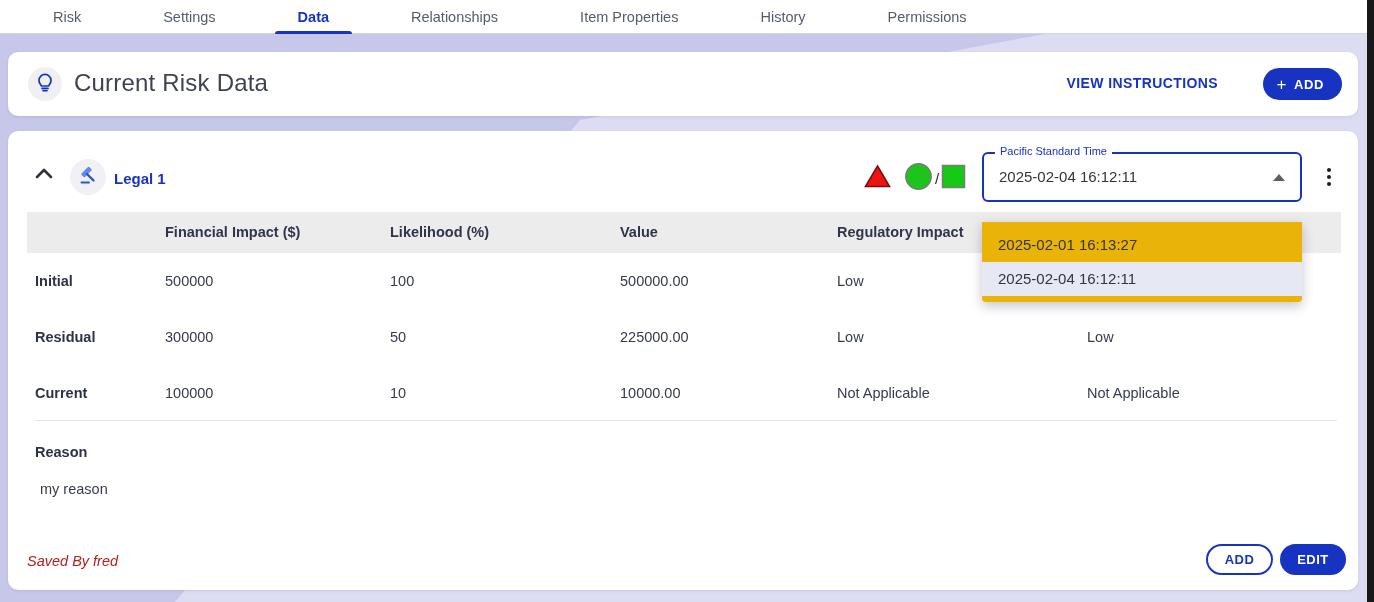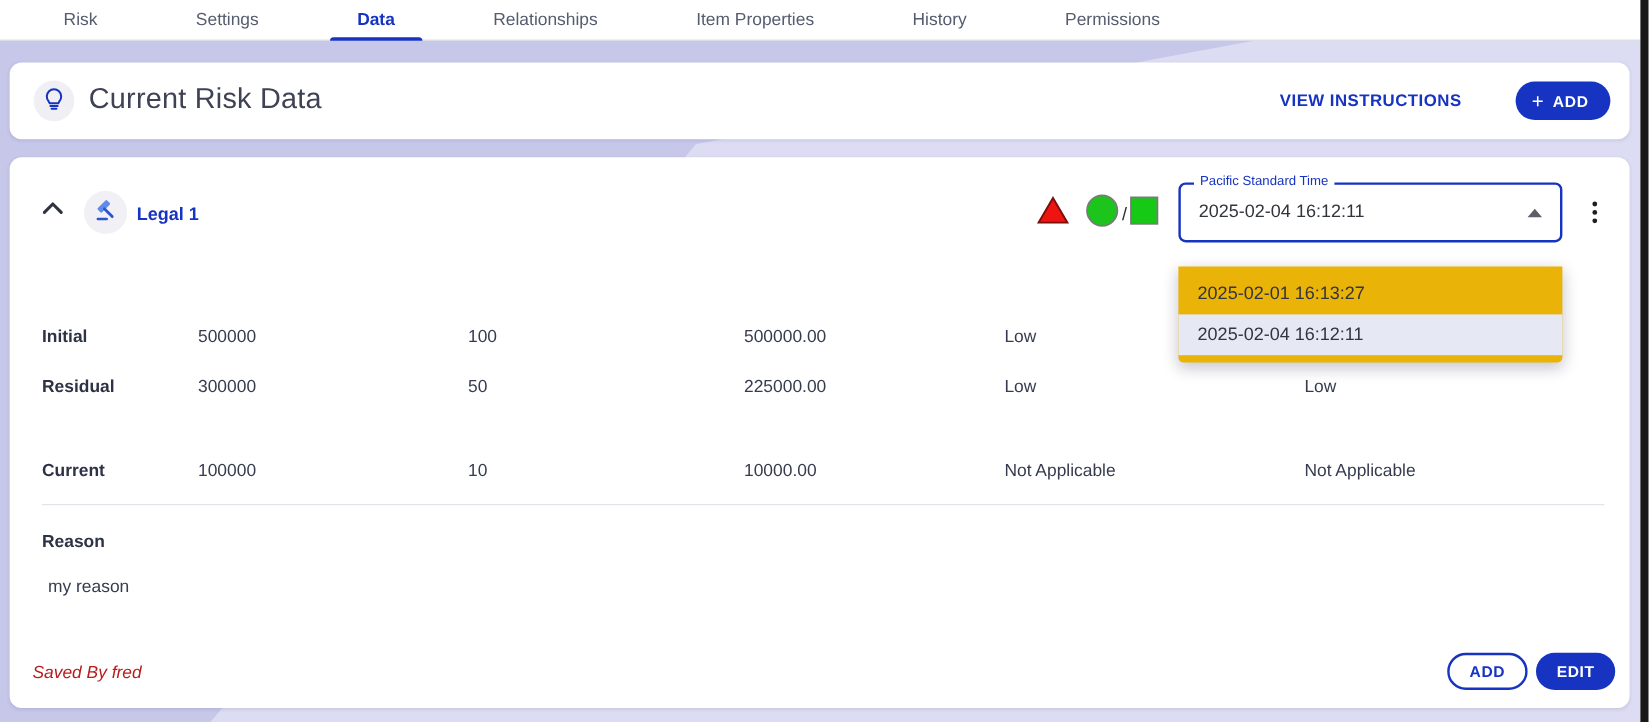--- a/index.html
+++ b/index.html
@@ -69,21 +69,21 @@
   
   .thead { position:absolute; left:19px; top:81px; width:1314px; height:41px; background:#ececec; z-index:1; }
   .thead span { position:absolute; top:0; line-height:41px; font-size:14.5px; font-weight:bold; color:#30354a; }
   .th-c1 { left:138px; } .th-c2 { left:363px; } .th-c3 { left:593px; } .th-c4 { left:810px; } .th-c5 { left:1060px; }
 
   .trow { position:absolute; left:0; width:1350px; height:40px; }
   .trow span { position:absolute; top:0; line-height:40px; font-size:14.5px; color:#363b4e; }
   .trow .rowlabel { font-weight:bold; color:#2d3245; }
   .c0 { left:27px; } .c1 { left:157px; } .c2 { left:382px; } .c3 { left:612px; } .c4 { left:829px; } .c5 { left:1079px; }
   .row-initial  { top:130px; }
-  .row-residual { top:172px; }
+  .row-residual { top:186px; }
   .row-target   { top:242px; }
 
   .tdivider { position:absolute; left:27px; top:289px; width:1302px; height:1px; background:#e3e3ea; }
 
   .reason-label { position:absolute; left:27px; top:313px; font-size:14.5px; font-weight:bold; color:#2d3245; }
   .reason-text  { position:absolute; left:32px; top:350px; font-size:14.5px; color:#363b4e; }
 
   .saved-by { position:absolute; left:19px; top:422px; font-size:14.5px; font-style:italic; color:#b91c1c; }
 
   .btn-add-bottom { position:absolute; left:1198px; top:413px; width:67px; height:31px; border-radius:17px;
@@ -173,20 +173,27 @@
       <span class="snapshot-value">2025-02-04 16:12:11</span>
       <span class="caret-up"></span>
     </div>
 
     <div class="kebab">
         <i></i>
         <i></i>
         <i></i>
       </div>
 
+    <div class="thead">
+      <span class="th-c1">Financial Impact ($)</span>
+      <span class="th-c2">Likelihood (%)</span>
+      <span class="th-c3">Value</span>
+      <span class="th-c4">Regulatory Impact</span>
+      <span class="th-c5"></span>
+    </div>
 
     <div class="trow row-initial">
       <span class="c0 rowlabel">Initial</span>
       <span class="c1">500000</span>
       <span class="c2">100</span>
       <span class="c3">500000.00</span>
       <span class="c4">Low</span>
       <span class="c5"></span>
     </div>
     <div class="trow row-residual">

